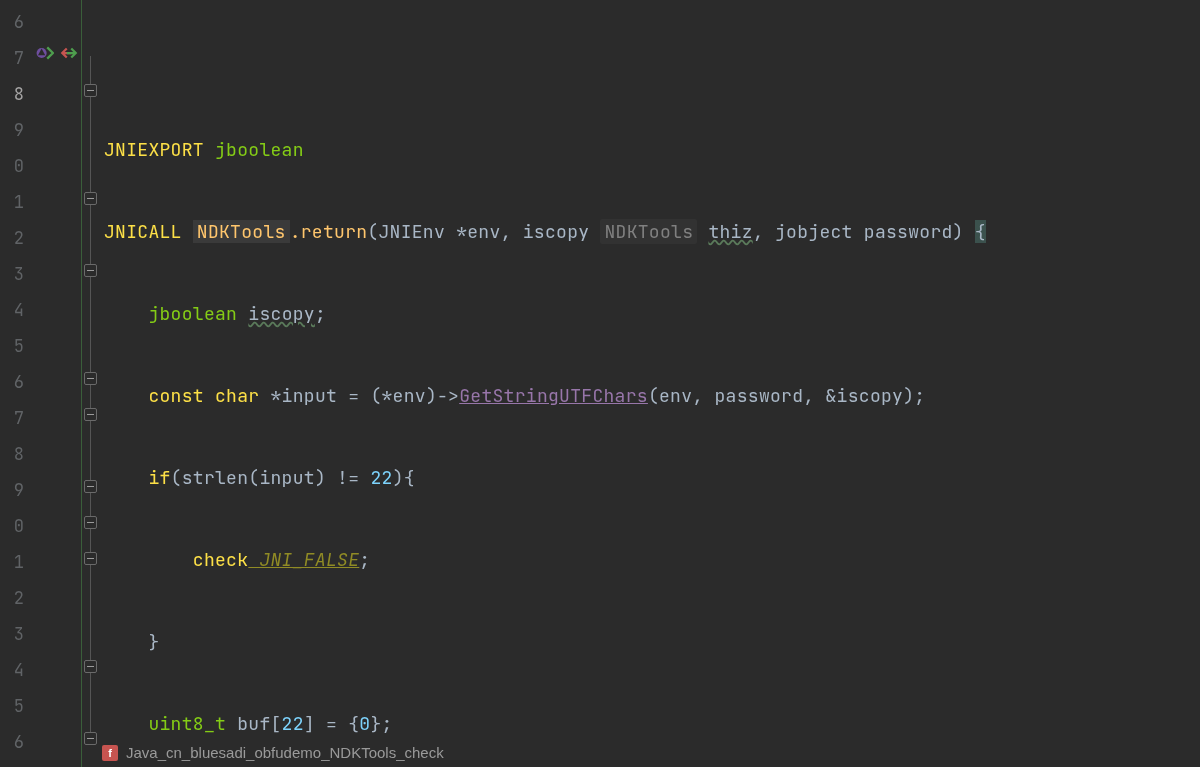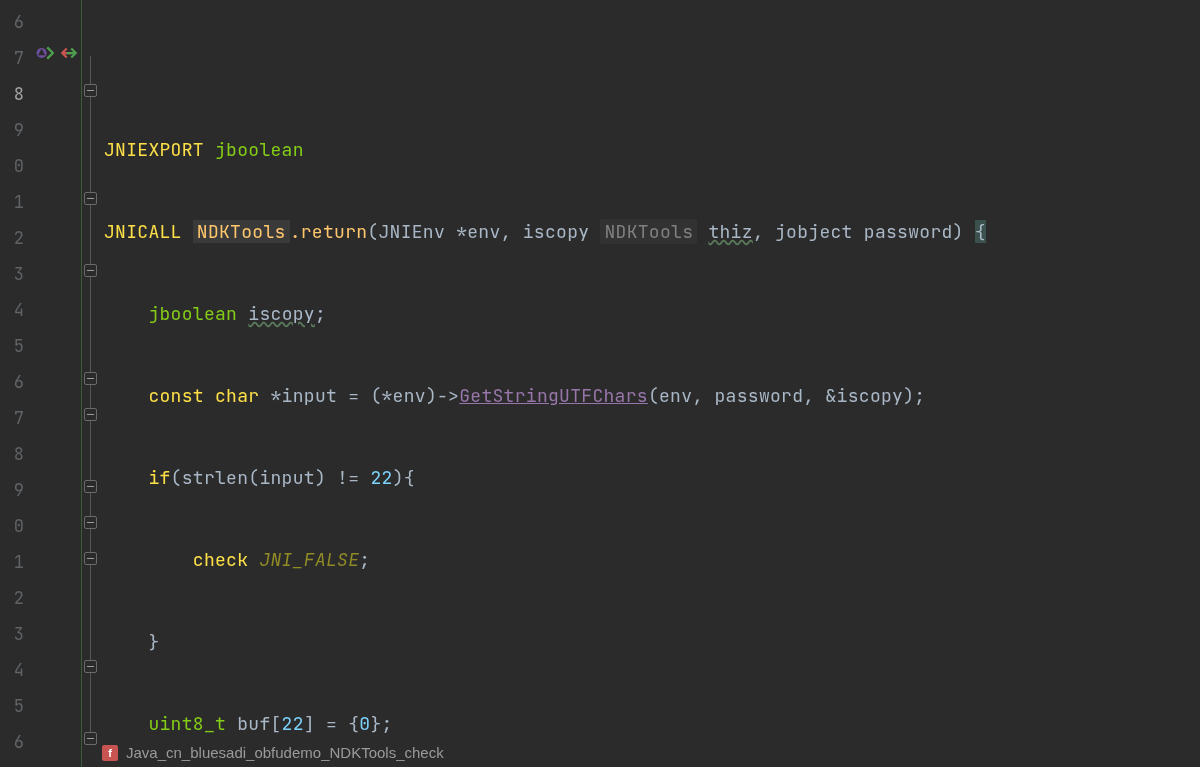--- a/index.html
+++ b/index.html
@@ -89,21 +89,21 @@
     padding-left: 4px;
     letter-spacing: 0.3px;
   }
   .kw   { color: #fde047; }
   .type { color: #84cc16; }
   .fn   { color: #ffc66d; }
   .call { color: #9876aa; text-decoration: underline; }
   .num  { color: #7dd3fc; }
   .hl   { background: #323232; padding: 1px 4px; border-radius: 2px; color:#808080; }
   .hlname { background: #3a3a3a; padding: 0 4px; }
-  .macro { color: #908b25; font-style: italic; }
+  .macro { color: #908b25; font-style: italic; text-decoration: underline; }
   .bracehi { background: #3b514d; }
 
   .icon-impl, .icon-jump {
     position: absolute;
     top: 44px;
     width: 18px;
     height: 18px;
   }
   .icon-impl { left: 6px; }
   .icon-jump { left: 30px; }

